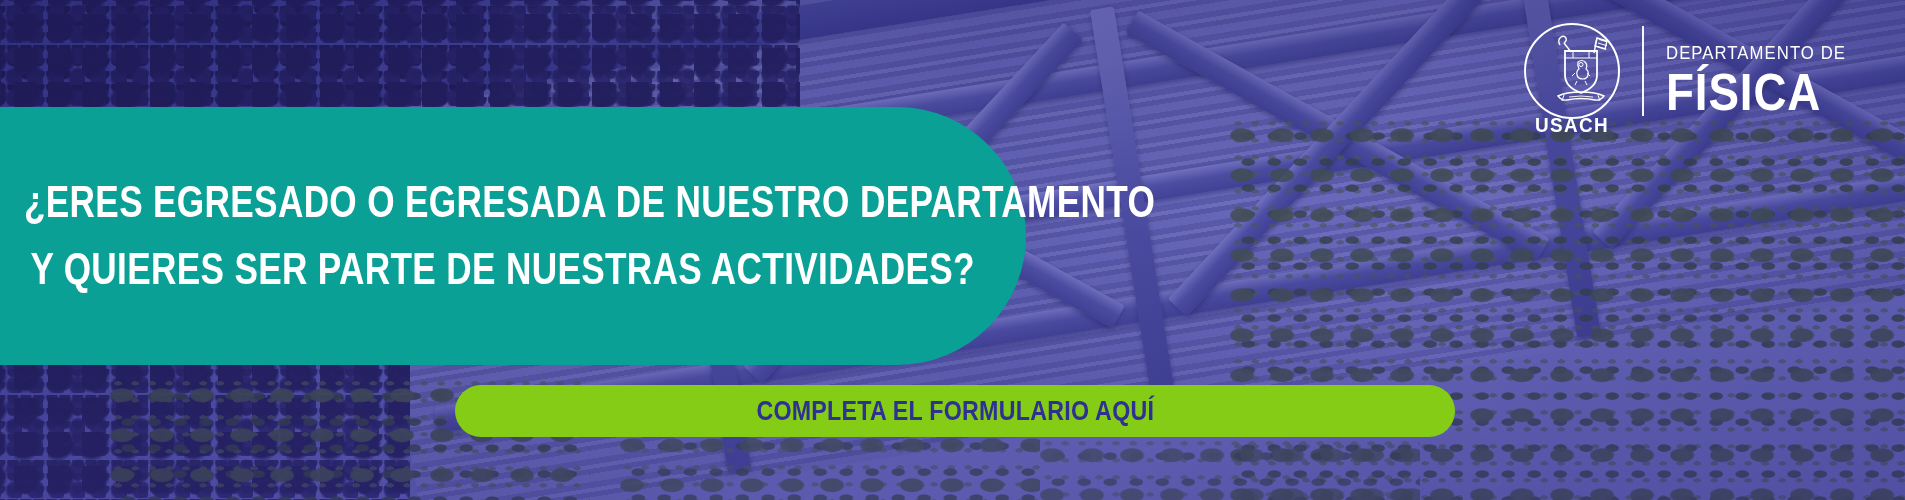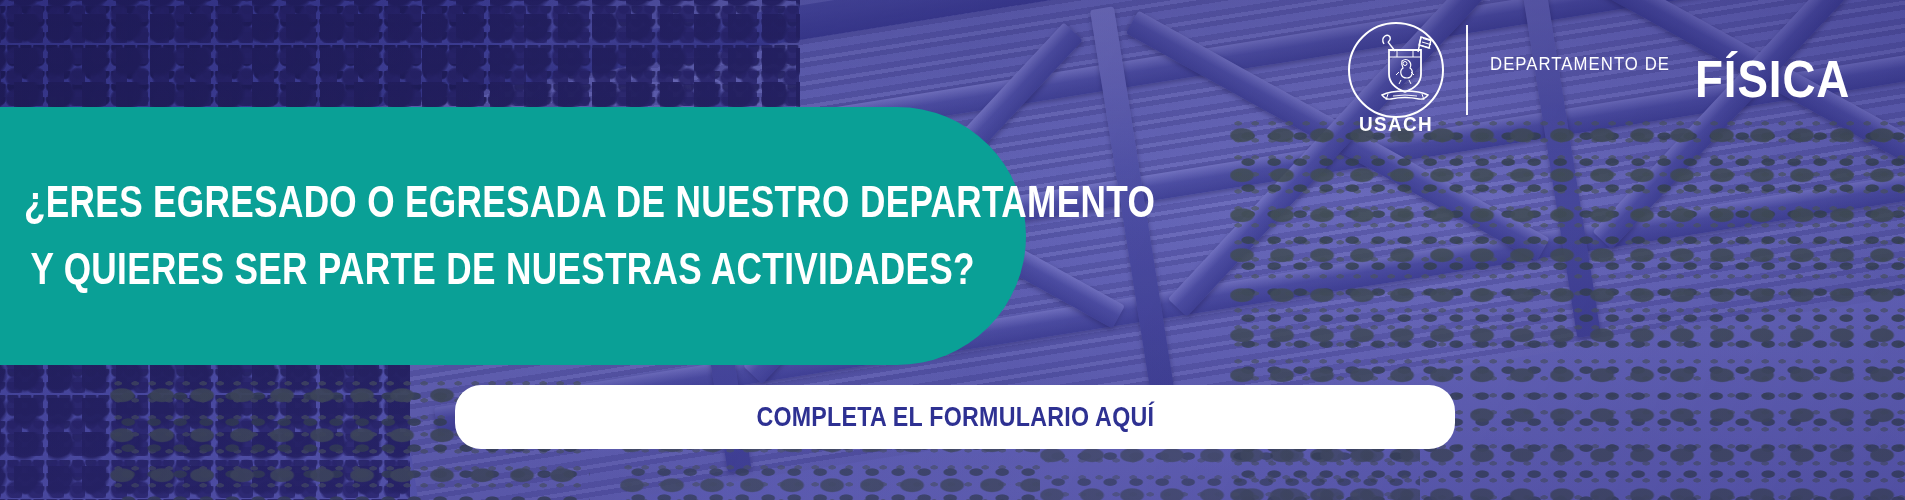--- a/index.html
+++ b/index.html
@@ -115,22 +115,22 @@
     transform:scaleX(.80);
     transform-origin:left center;
     white-space:nowrap;
   }
   .headline.l2{ padding-left:8px; }
 
   
   .cta{
     position:absolute;
     left:455px; top:385px;
-    width:1000px; height:64px;
-    background:#ffffff;
+    width:1000px; height:52px;
+    background:#84cc16;
     border-radius:26px;
     display:flex; align-items:center; justify-content:center;
     cursor:pointer;
     border:none;
   }
   .cta-label{
     color:#2e3192;
     font-family:"Liberation Sans", sans-serif;
     font-weight:700;
     font-size:27px;
@@ -152,21 +152,21 @@
     position:relative;
     display:flex; align-items:center; justify-content:flex-end;
     flex:0 0 auto;
   }
   .usach-seal svg{ display:block; }
   .brand-div{
     width:2px; height:90px;
     background:rgba(255,255,255,.95);
     flex:0 0 auto;
   }
-  .brand-text{ display:flex; flex-direction:row; justify-content:center;margin-top:20px; }
+  .brand-text{ display:flex; flex-direction:column; justify-content:center;margin-top:20px; }
   .dept-small{
     color:#ffffff;
     font-family:"Liberation Sans", sans-serif;
     font-weight:400;
     font-size:19px;
     letter-spacing:1.2px;
     transform:scaleX(.88);
     transform-origin:left center;
     white-space:nowrap;
     margin-bottom:2px;

